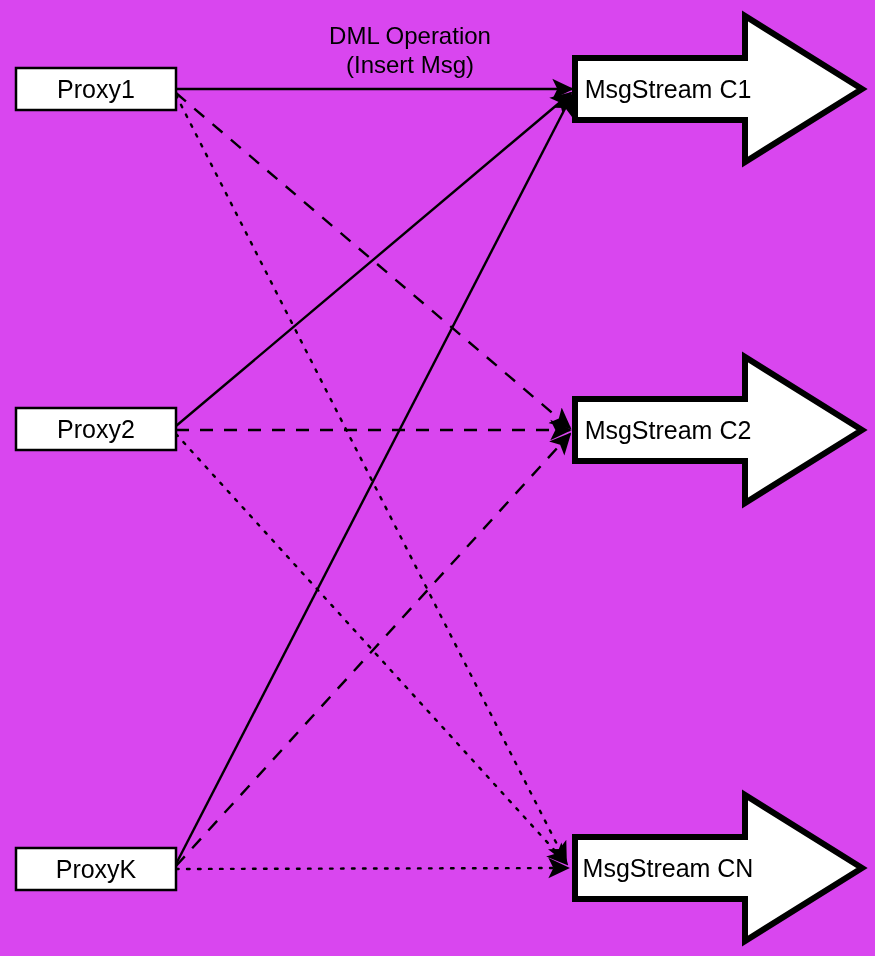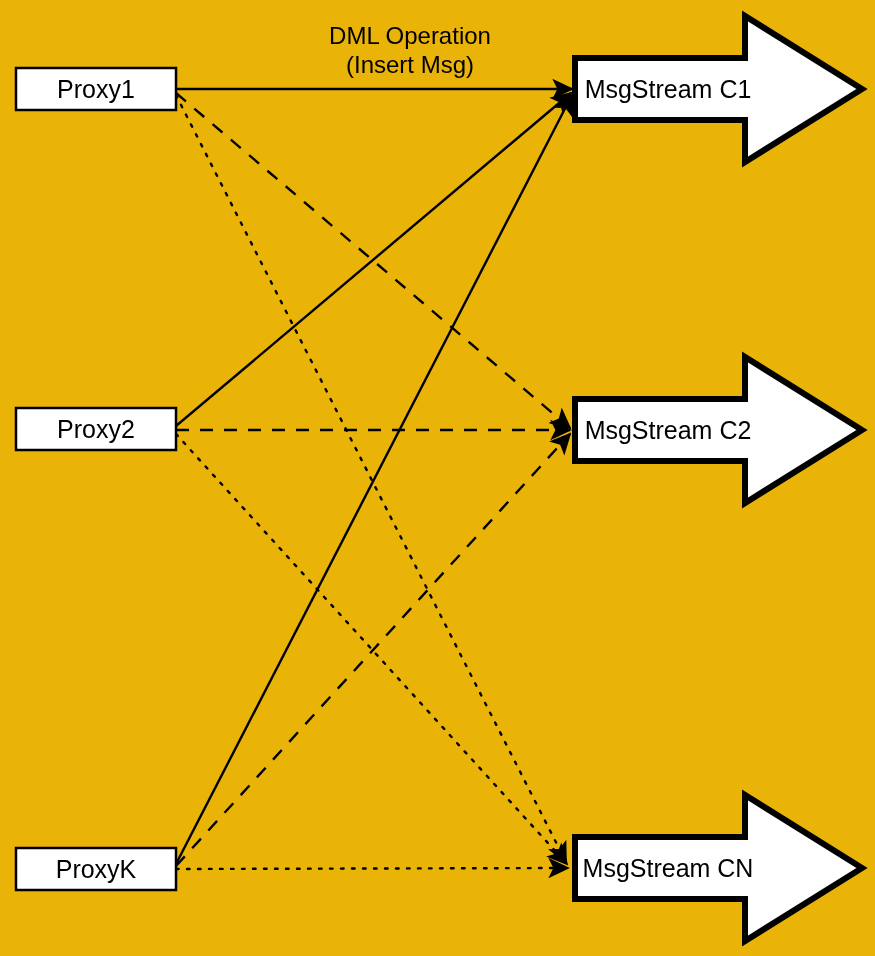--- a/index.html
+++ b/index.html
@@ -9,21 +9,21 @@
     background: #ffffff;
   }
   body {
     font-family: "Liberation Sans", sans-serif;
     -webkit-font-smoothing: antialiased;
   }
   #canvas {
     position: relative;
     width: 875px;
     height: 956px;
-    background: #eab308;
+    background: #d946ef;
     overflow: hidden;
   }
   #diagram-svg {
     position: absolute;
     top: 0;
     left: 0;
     width: 875px;
     height: 956px;
     display: block;
   }

